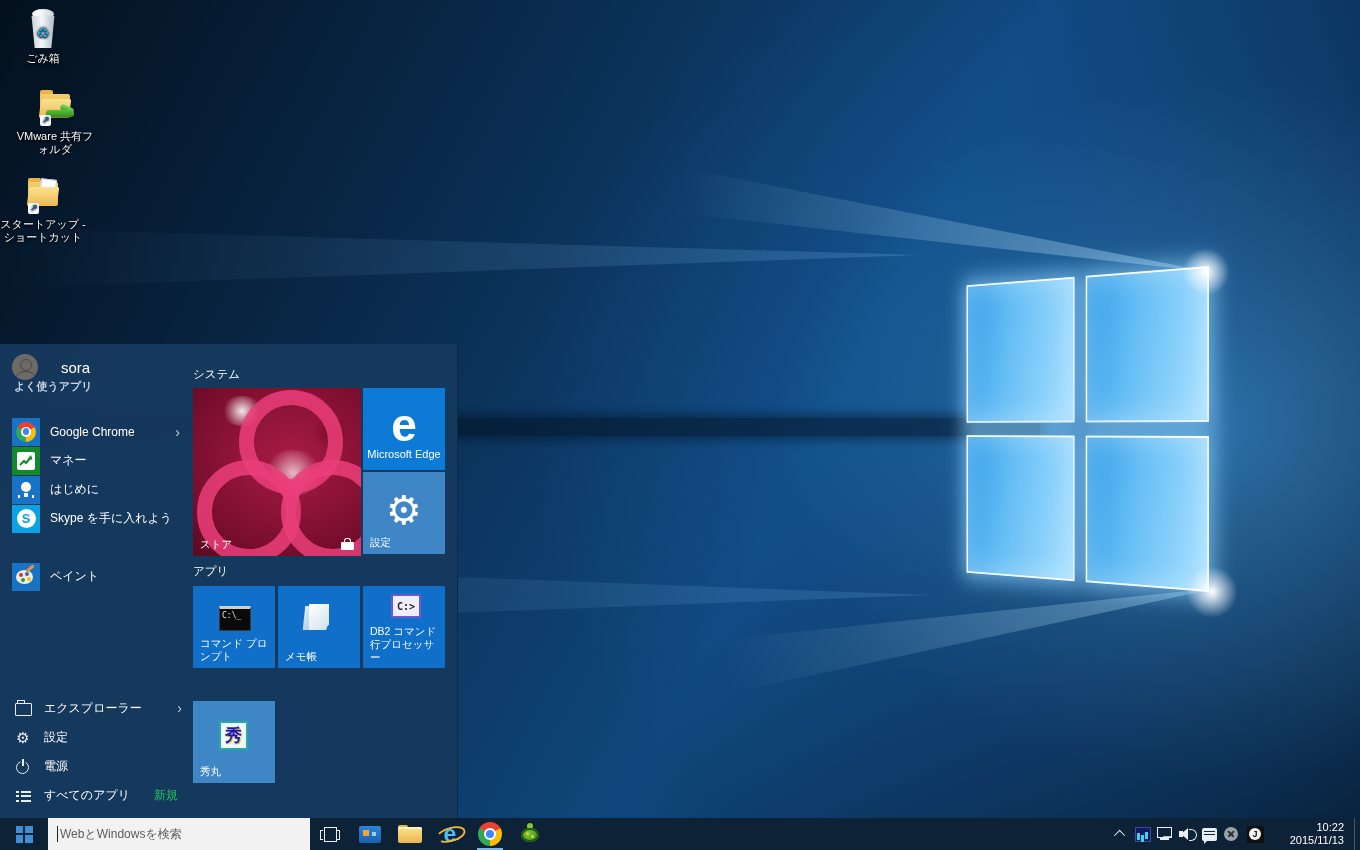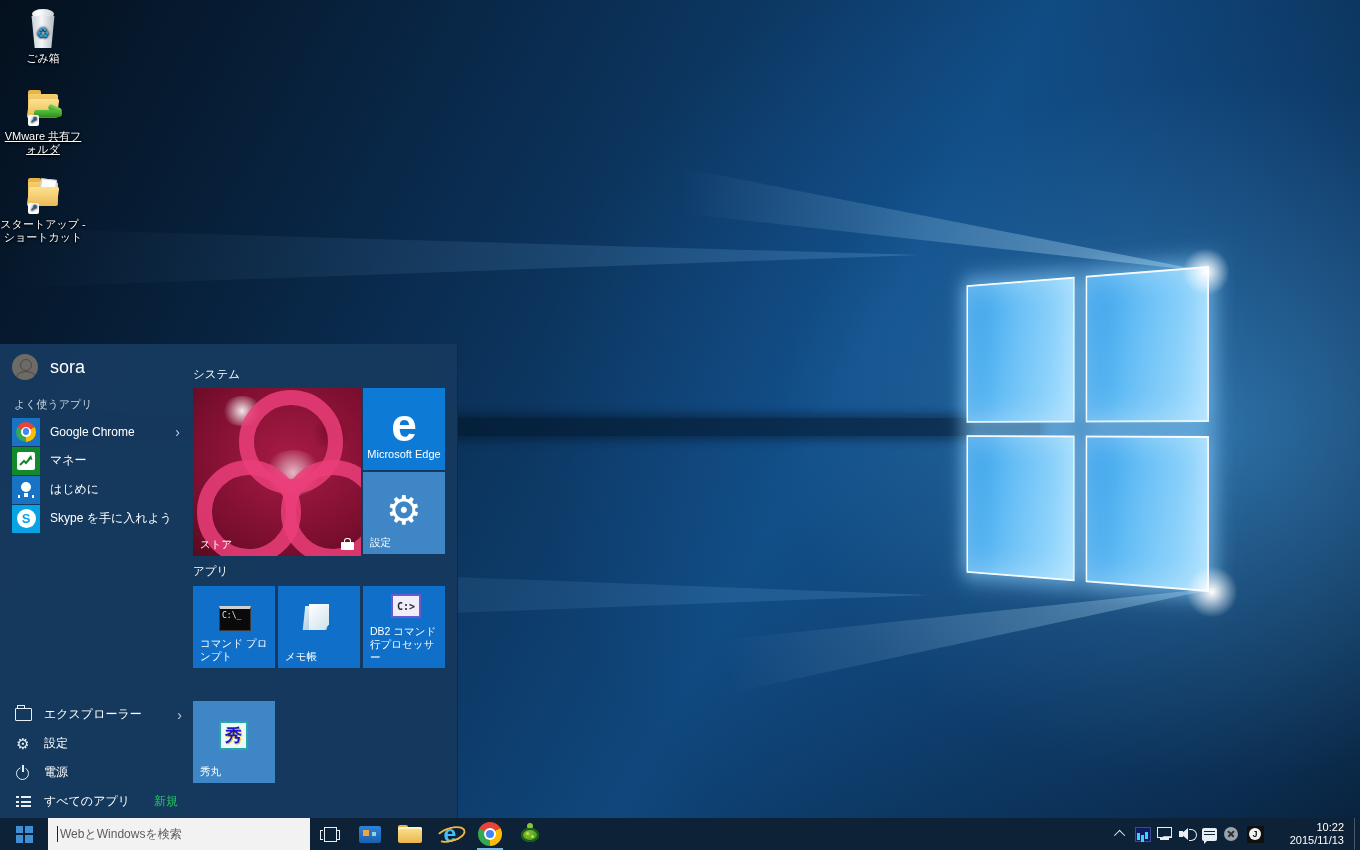--- a/index.html
+++ b/index.html
@@ -70,21 +70,21 @@
 
   
   #start-menu{position:absolute;left:0;top:344px;width:457px;height:474px;
     background:rgba(22,57,94,.97);border-right:1px solid rgba(0,0,0,.25);color:#fff;}
   .sm-user{position:absolute;left:12px;top:9px;display:flex;align-items:center;height:28px;}
   .avatar{width:26px;height:26px;border-radius:50%;background:#6e6a66;position:relative;overflow:hidden;}
   .avatar::before{content:"";position:absolute;left:8px;top:5px;width:10px;height:10px;border-radius:50%;
     border:1.6px solid #4a4a4a;}
   .avatar::after{content:"";position:absolute;left:4px;top:17px;width:18px;height:12px;border-radius:50% 50% 0 0;
     border:1.6px solid #4a4a4a;border-bottom:none;}
-  .sm-user-name{margin-left:12px;font-size:18px;}
+  .sm-user-name{margin-left:23px;font-size:15px;}
   .sm-section{position:absolute;left:14px;font-size:11px;color:#c9d6e4;}
   .menu-row{position:absolute;left:12px;width:170px;height:29px;display:flex;align-items:center;cursor:pointer;}
   .row-tile{width:28px;height:28px;flex:none;display:flex;align-items:center;justify-content:center;position:relative;}
   .row-label{margin-left:10px;font-size:12px;white-space:nowrap;}
   .row-chevron{position:absolute;right:2px;font-size:14px;color:#c2cfdc;}
   .tile-blue{background:#1873c5;}
   .tile-green{background:#128a2c;}
   .tile-skype{background:#09a3e4;}
   
   .chrome-ball{width:20px;height:20px;border-radius:50%;position:relative;
@@ -98,21 +98,21 @@
   
   .bulb{position:relative;width:20px;height:20px;}
   .bulb::before{content:"";position:absolute;left:5px;top:2px;width:10px;height:10px;border-radius:50%;background:#fff;}
   .bulb::after{content:"";position:absolute;left:8px;top:13px;width:4px;height:4px;background:#fff;}
   .bulb-rays{position:absolute;left:2px;top:15px;width:16px;height:3px;
     background:linear-gradient(90deg,#fff 0 2px,transparent 2px 14px,#fff 14px);}
   
   .skype-disc{width:19px;height:19px;border-radius:50%;background:#fff;color:#09a3e4;
     font-size:13px;font-weight:bold;display:flex;align-items:center;justify-content:center;}
   
-  .foot-row{position:absolute;left:14px;width:170px;height:29px;display:flex;align-items:center;cursor:pointer;}
+  .foot-row{position:absolute;left:14px;width:170px;height:29px;display:flex;cursor:pointer;}
   .foot-ic{width:18px;height:18px;flex:none;display:flex;align-items:center;justify-content:center;color:#e8eef5;font-size:15px;}
   .foot-label{margin-left:12px;font-size:12px;white-space:nowrap;}
   .badge-new{position:absolute;left:140px;font-size:12px;color:#22c55e;}
   .folder-outline{width:15px;height:11px;border:1.4px solid #e8eef5;border-radius:1px;position:relative;}
   .folder-outline::before{content:"";position:absolute;left:1px;top:-4px;width:6px;height:2.5px;border:1.4px solid #e8eef5;border-bottom:none;border-radius:1px 1px 0 0;}
   .power-ic{position:relative;width:16px;height:16px;}
   .power-ic::before{content:"";position:absolute;left:1px;top:2px;width:11px;height:11px;border:1.6px solid #e8eef5;border-radius:50%;}
   .power-ic::after{content:"";position:absolute;left:7px;top:0;width:1.8px;height:7px;background:#e8eef5;box-shadow:0 0 0 1.5px rgba(22,57,94,1);}
   .list-ic{width:15px;height:13px;
     background:
@@ -243,21 +243,21 @@
 </div>
 
 <div class="desk-icon" style="left:0;top:8px;">
   <div class="desk-art">
     <span class="bin-paper"></span>
     <span class="bin-body">♻</span>
   </div>
   <div>ごみ箱</div>
 </div>
 
-<div class="desk-icon" style="left:0;top:86px;text-decoration:underline;">
+<div class="desk-icon" style="left:12px;top:86px;">
   <div class="desk-art">
     <span class="folder-tab"></span>
     <span class="folder-back"></span>
     <span class="folder-front"></span>
     <span class="vm-pipe2"></span>
     <span class="vm-pipe"></span>
     <span class="shortcut-arrow"></span>
   </div>
   <div>VMware 共有フォルダ</div>
 </div>
@@ -273,21 +273,21 @@
   <div>スタートアップ - ショートカット</div>
 </div>
 
 <div id="start-menu">
 
   <div class="sm-user">
     <span class="avatar"></span>
     <span class="sm-user-name">sora</span>
   </div>
 
-  <div class="sm-section" style="top:53px;">よく使うアプリ</div>
+  <div class="sm-section" style="top:35px;font-weight:bold;">よく使うアプリ</div>
 
   <div class="menu-row" style="top:73px;">
     <span class="row-tile tile-blue">
         <span class="chrome-ball"></span>
       </span>
     <span class="row-label">Google Chrome</span>
     <span class="row-chevron">›</span>
   </div>
   <div class="menu-row" style="top:131px;">
     <span class="row-tile tile-blue">
@@ -306,20 +306,33 @@
           </svg>
       </span>
     </span>
     <span class="row-label">マネー</span>
   </div>
   <div class="menu-row" style="top:160px;">
     <span class="row-tile tile-skype">
       <span class="skype-disc">S</span>
     </span>
     <span class="row-label">Skype を手に入れよう</span>
+  </div>
+  <div class="menu-row" style="top:218px;">
+    <span class="row-tile tile-blue">
+      <span class="palette">
+        <span class="palette-disc"></span>
+        <span class="palette-dot" style="left:4px;top:7px;background:#d8372a;"></span>
+        <span class="palette-dot" style="left:10px;top:6px;background:#2a67d8;"></span>
+        <span class="palette-dot" style="left:6px;top:12px;background:#2a9e3a;"></span>
+        <span class="palette-dot" style="left:12px;top:11px;background:#e8c520;"></span>
+        <span class="brush"></span>
+      </span>
+    </span>
+    <span class="row-label">ペイント</span>
   </div>
 
   <div class="foot-row" style="top:356px;">
     <span class="foot-ic">
         <span class="folder-outline"></span>
       </span>
     <span class="foot-label">エクスプローラー</span>
     <span class="row-chevron">›</span>
   </div>
   <div class="foot-row" style="top:385px;">

